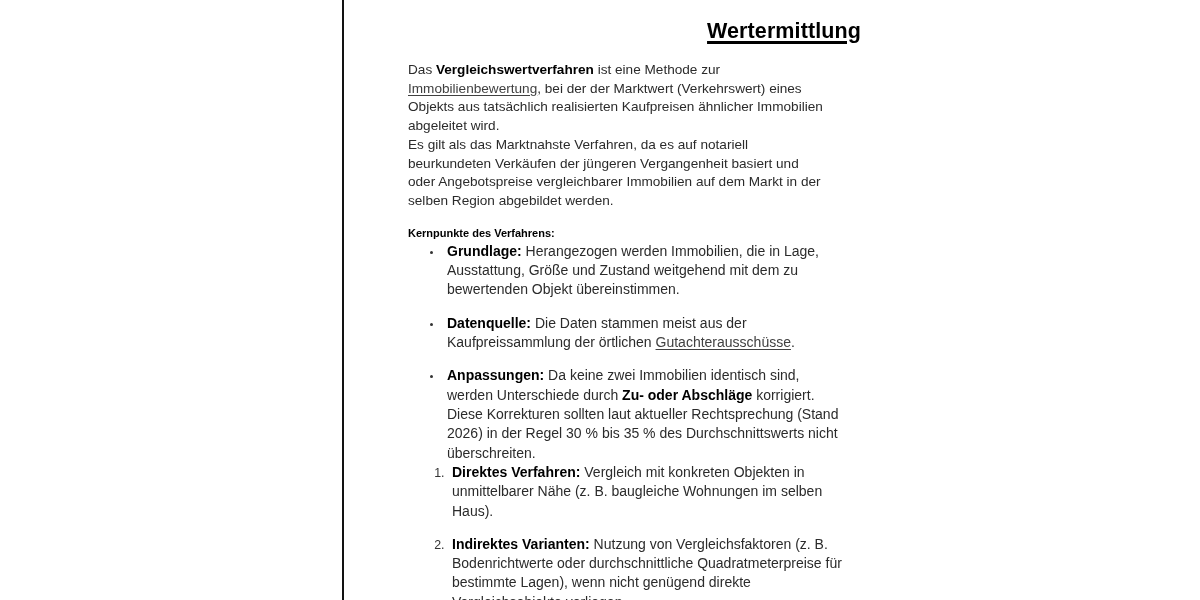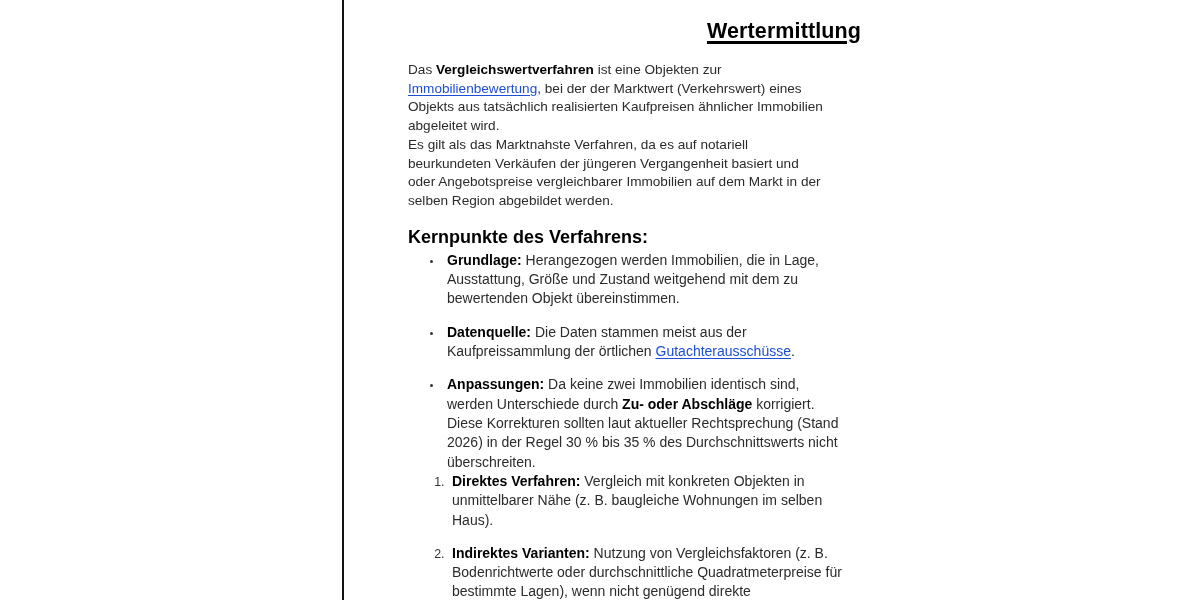--- a/index.html
+++ b/index.html
@@ -75,28 +75,28 @@
     font-size: 13.6px;
     line-height: 1.38;
     color: #2b2b2b;
     margin: 14px 0 0 0;
     max-width: 420px;
   }
 
   b, strong { font-weight: bold; color: #000000; }
 
   a.doclink {
-    color: #1d4ed8;
+    color: #404040;
     text-decoration: underline;
     text-underline-offset: 2px;
     text-decoration-thickness: 1px;
   }
 
   h2.section {
-    font-size: 18px;
+    font-size: 11px;
     font-weight: bold;
     color: #000000;
     margin: 16px 0 3px 0;
   }
 
   ul.kern, ol.varianten {
     margin: 0;
     padding-left: 35px;
   }
   ul.kern { list-style: disc; }
@@ -123,21 +123,21 @@
   <div class="divider"></div>
 
   <div class="content">
     <div class="inner">
 
       <h1 class="doc-title">
         <span class="u">Wertermittlung</span>
       </h1>
 
       <p class="intro">
-        <span>Das </span><b>Vergleichswertverfahren</b><span> ist eine Objekten zur </span><a class="doclink" href="#">Immobilienbewertung</a><span>, bei der der Marktwert (Verkehrswert) eines Objekts aus tatsächlich realisierten Kaufpreisen ähnlicher Immobilien abgeleitet wird.</span><br>
+        <span>Das </span><b>Vergleichswertverfahren</b><span> ist eine Methode zur </span><a class="doclink" href="#">Immobilienbewertung</a><span>, bei der der Marktwert (Verkehrswert) eines Objekts aus tatsächlich realisierten Kaufpreisen ähnlicher Immobilien abgeleitet wird.</span><br>
         <span>Es gilt als das Marktnahste Verfahren, da es auf notariell beurkundeten Verkäufen der jüngeren Vergangenheit basiert und oder Angebotspreise vergleichbarer Immobilien auf dem Markt in der selben Region abgebildet werden.</span>
       </p>
 
       <h2 class="section">Kernpunkte des Verfahrens:</h2>
 
       <ul class="kern">
         <li>
           <b>Grundlage:</b><span> Herangezogen werden Immobilien, die in Lage, Ausstattung, Größe und Zustand weitgehend mit dem zu bewertenden Objekt übereinstimmen.</span>
         </li>
         <li>

